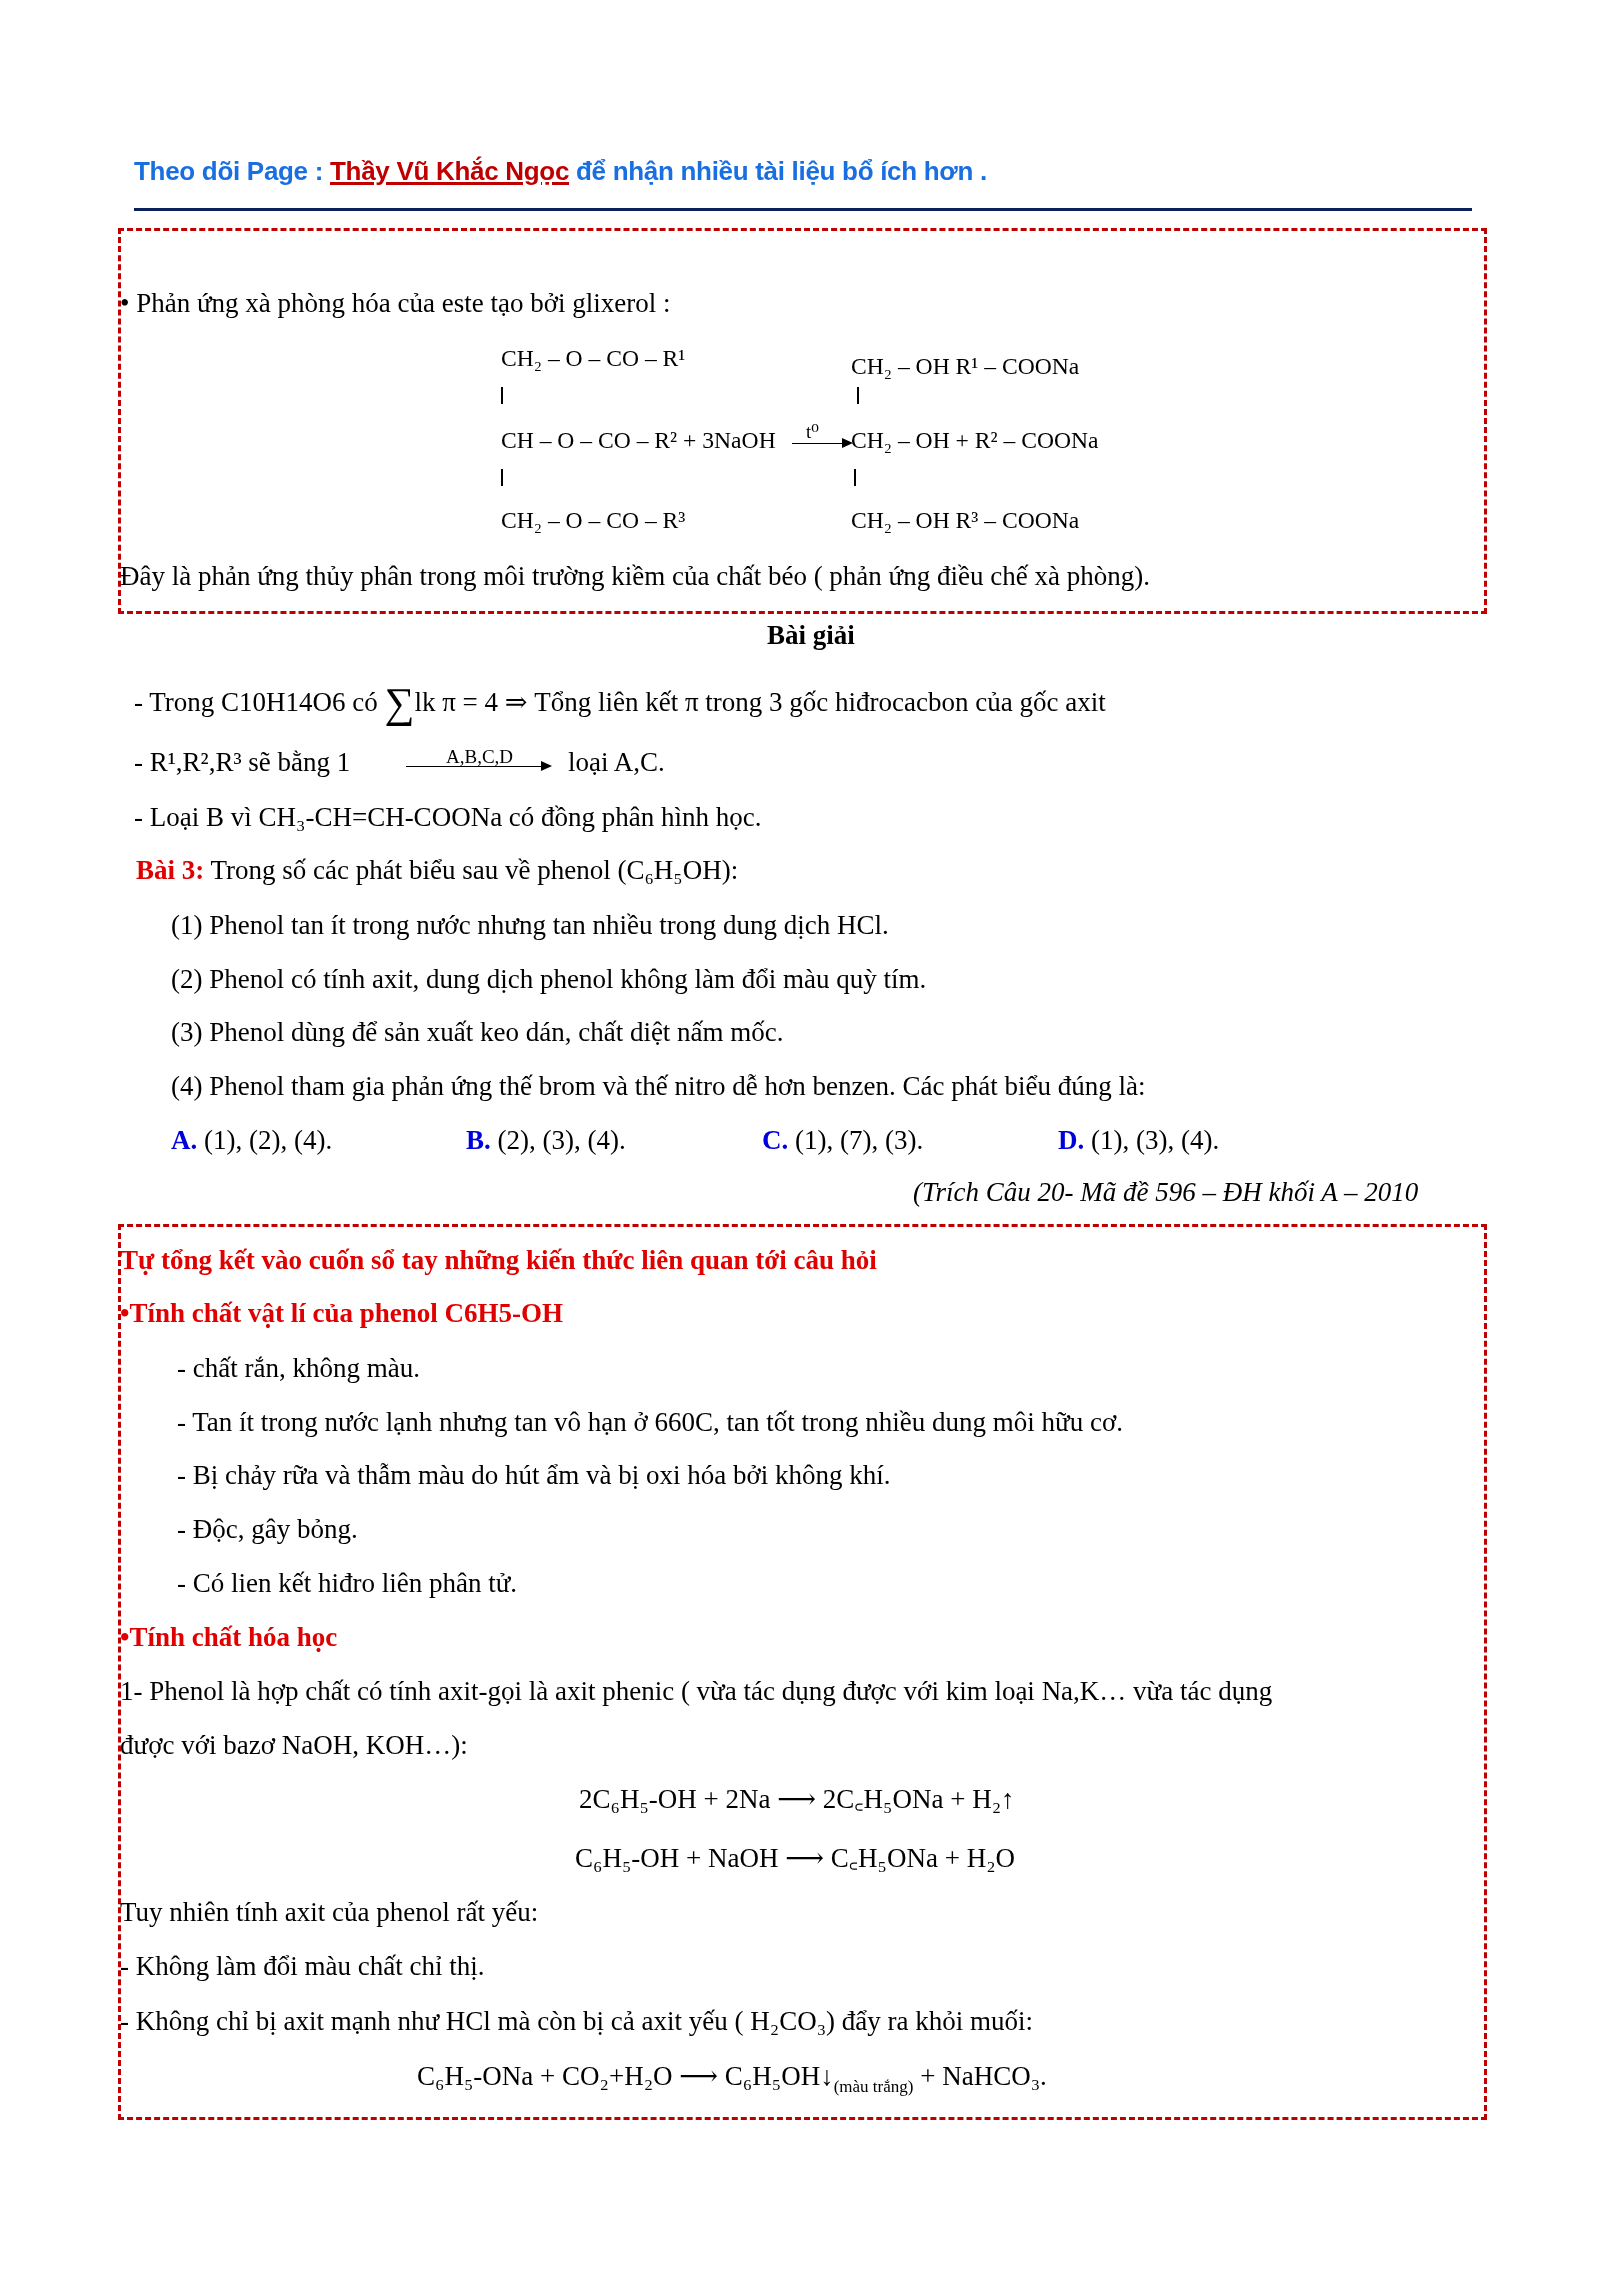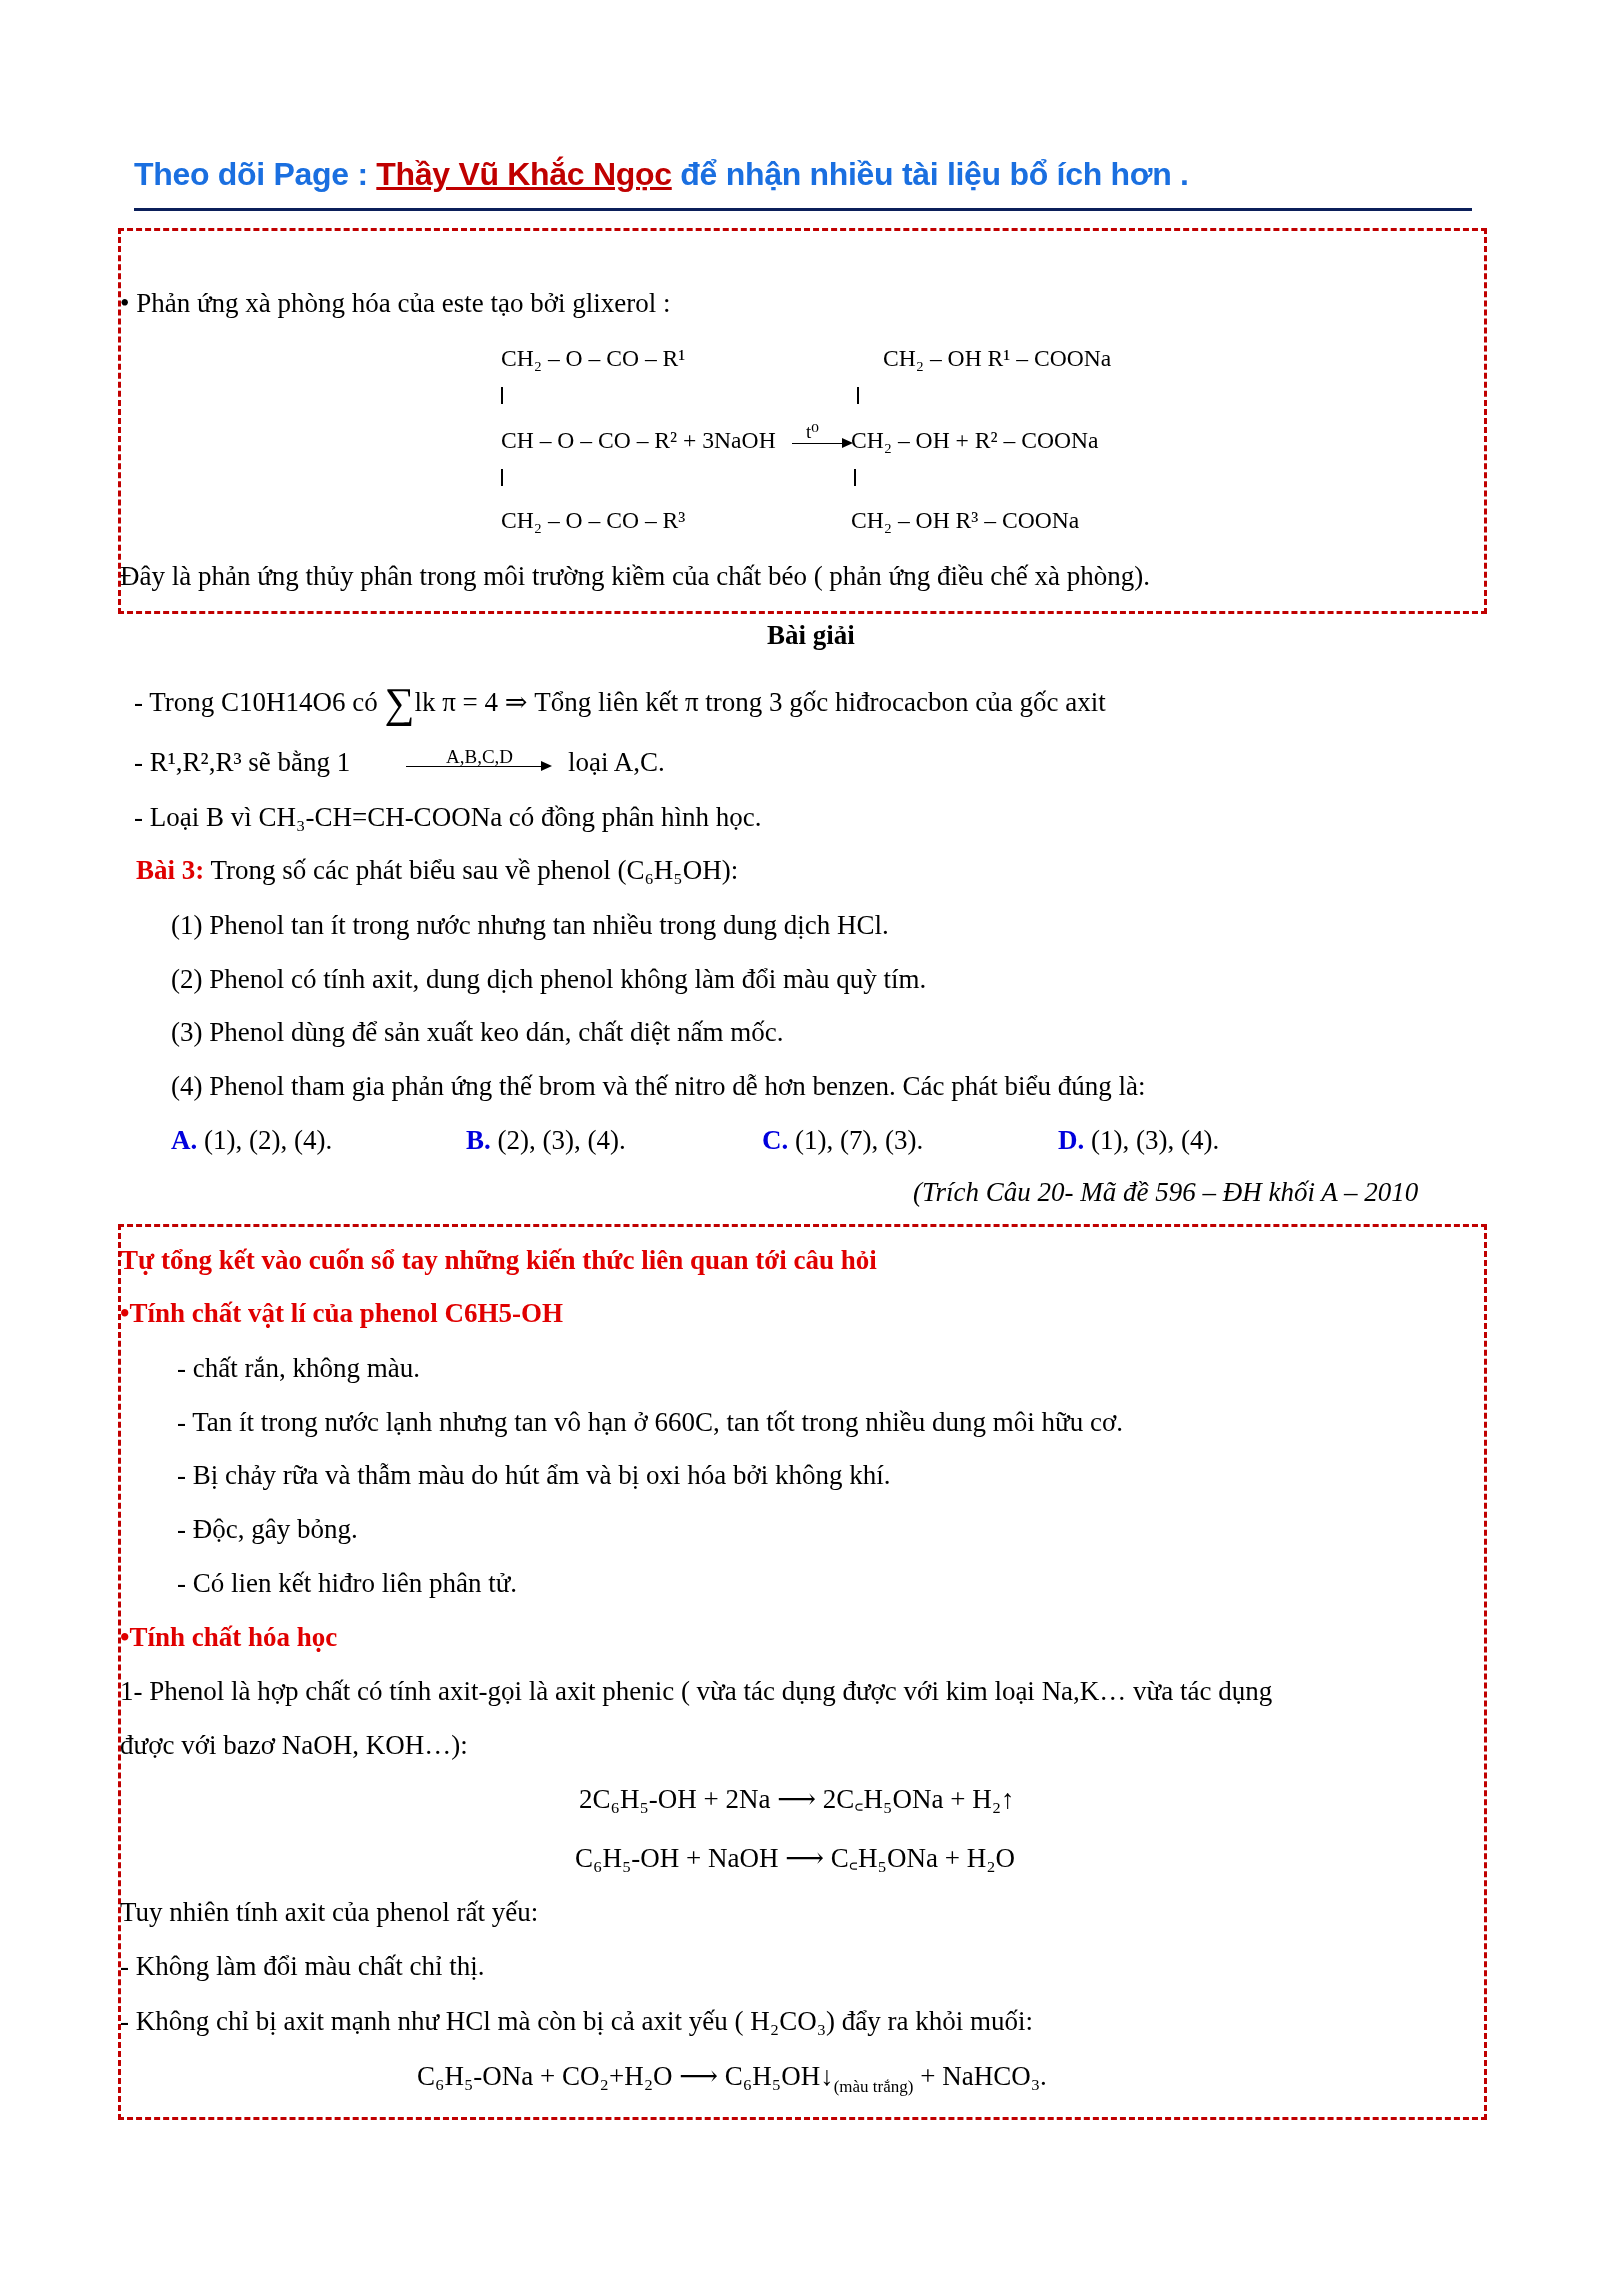--- a/index.html
+++ b/index.html
@@ -1,19 +1,19 @@
 <!DOCTYPE html>
 <html style="font-size:10.5px"><head>
 <meta charset="utf-8">
 <style>
   html, body { margin:0; padding:0; background:#ffffff; }
   body { width:1622px; height:2295px; position:relative; overflow:hidden;
          font-family:"Liberation Serif", "DejaVu Serif", serif; color:#000; }
   .header { position:absolute; left:134px; top:156px; font-family:"Liberation Sans","DejaVu Sans",sans-serif;
-            font-weight:bold; font-size:32px; color:#1a6fe0; letter-spacing:-0.3px; }
+            font-weight:bold; font-size:26px; color:#1a6fe0; letter-spacing:-0.3px; }
   .header .link { color:#c00000; text-decoration:underline; text-decoration-thickness:2.6px; }
   .rule { position:absolute; left:134px; top:208px; width:1338px; height:3.3px; background:#0b1f5a; }
   .box { position:absolute; border:3.9px dashed #c00000; box-sizing:border-box; }
   .box1 { left:118px; top:228px; width:1369px; height:386px; }
   .box2 { left:118px; top:1224px; width:1369px; height:896px; }
   .t { position:absolute; font-size:27px; line-height:1; white-space:nowrap; }
   .red { color:#e00000; font-weight:bold; }
   .blue { color:#0000dd; font-weight:bold; }
   .b { font-weight:bold; }
   .i { font-style:italic; }
@@ -39,21 +39,21 @@
   <div class="t chem" style="left:501px; top:347px;">CH₂ – O – CO – R¹</div>
   <div class="bar" style="left:501px; top:387px;"></div>
   <div class="t chem" style="left:501px; top:429px;">CH – O – CO – R² + 3NaOH</div>
   <div class="bar" style="left:501px; top:469px;"></div>
   <div class="t chem" style="left:501px; top:509px;">CH₂ – O – CO – R³</div>
 
   <div class="arrow-lbl" style="left:806px; top:420px;">t⁰</div>
   <div class="arrow-line" style="left:792px; top:443px; width:52px;"></div>
   <div class="arrow-head" style="left:842px; top:438px;"></div>
 
-  <div class="t chem" style="left:851px; top:347px;margin-left:32px;">CH₂ – OH   R¹ – COONa</div>
+  <div class="t chem" style="left:851px; top:355px;">CH₂ – OH   R¹ – COONa</div>
   <div class="bar" style="left:857px; top:387px;"></div>
   <div class="t chem" style="left:851px; top:429px;">CH₂ – OH + R² – COONa</div>
   <div class="bar" style="left:854px; top:469px;"></div>
   <div class="t chem" style="left:851px; top:509px;">CH₂ – OH   R³ – COONa</div>
 </div>
 
 <div class="t" style="left:120px; top:563px;">Đây là phản ứng thủy phân trong môi trường kiềm của chất béo ( phản ứng  điều chế xà phòng).</div>
 
 <div class="t b" style="left:767px; top:622px;">Bài giải</div>
 

